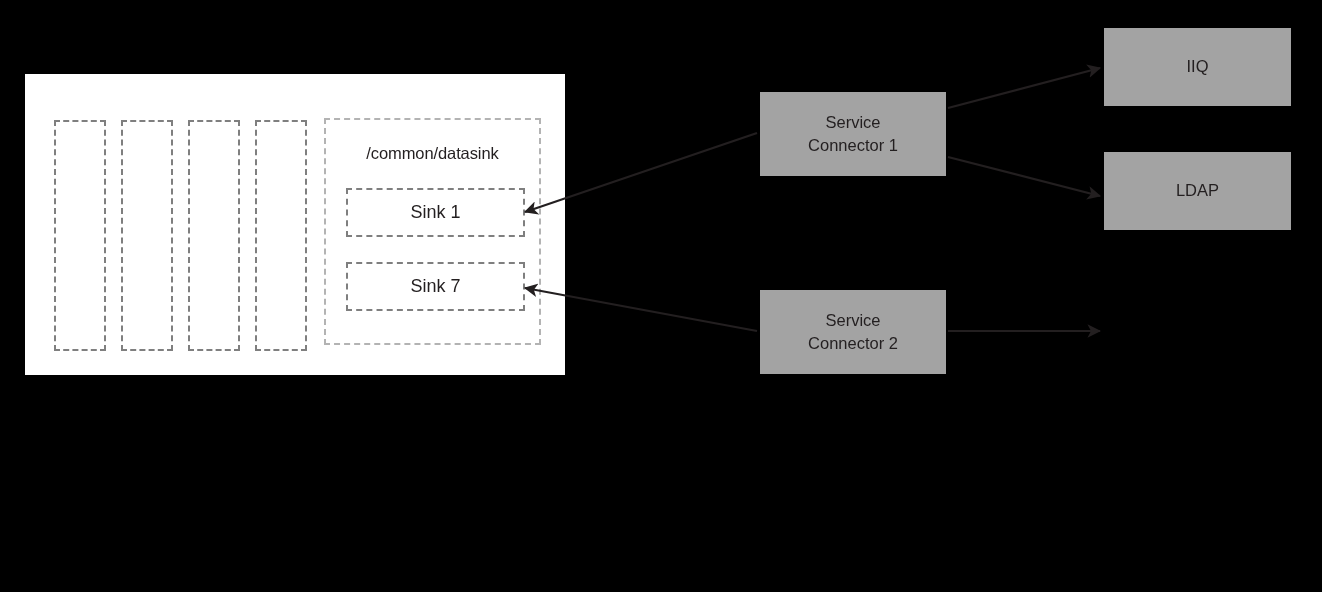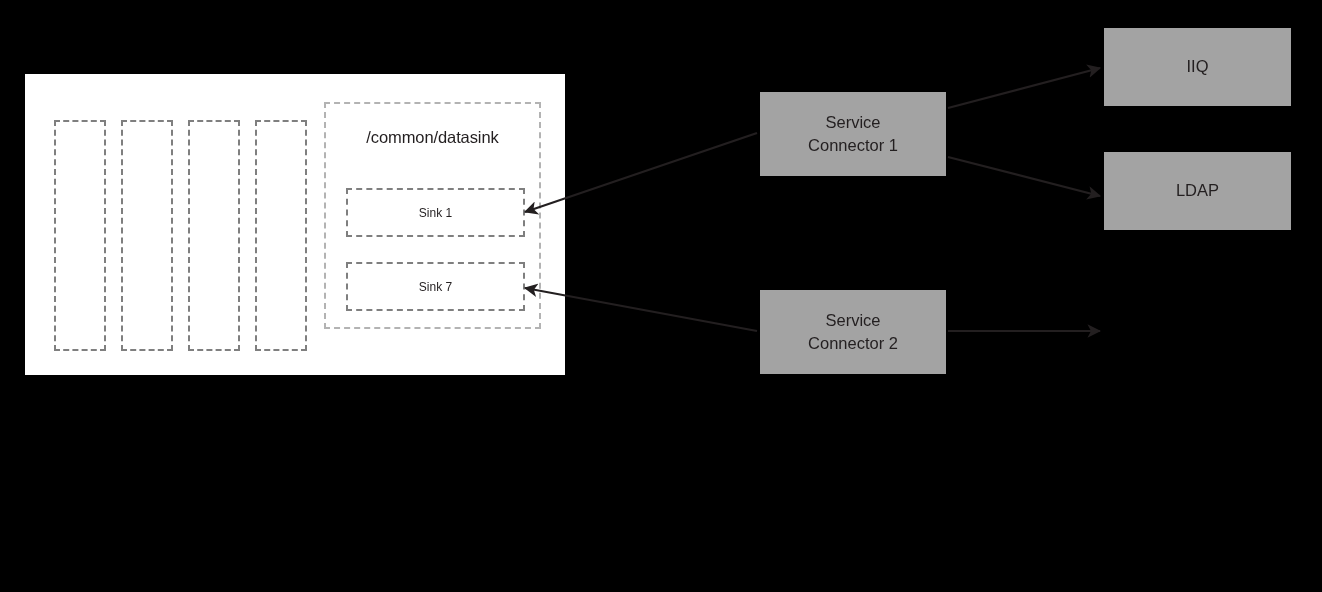--- a/index.html
+++ b/index.html
@@ -33,21 +33,21 @@
     position: absolute;
     border: 2px dashed #7f7f7f;
     box-sizing: border-box;
     background: transparent;
   }
 
   
   .datasink {
     position: absolute;
     left: 324px;
-    top: 102px;
+    top: 118px;
     width: 217px;
     height: 227px;
     border: 2px dashed #b3b3b3;
     box-sizing: border-box;
   }
   .datasink-label {
     position: absolute;
     left: 0;
     top: 24px;
     width: 100%;
@@ -58,21 +58,21 @@
     white-space: nowrap;
   }
 
   .sink-box {
     position: absolute;
     border: 2px dashed #7f7f7f;
     box-sizing: border-box;
     display: flex;
     align-items: center;
     justify-content: center;
-    font-size: 12px;
+    font-size: 18px;
     color: #231f20;
   }
   #sink1 { left: 346px; top: 188px; width: 179px; height: 49px; }
   #sink2 { left: 346px; top: 262px; width: 179px; height: 49px; }
 
   
   .node {
     position: absolute;
     background: #a3a3a3;
     border: 2px solid #000000;

